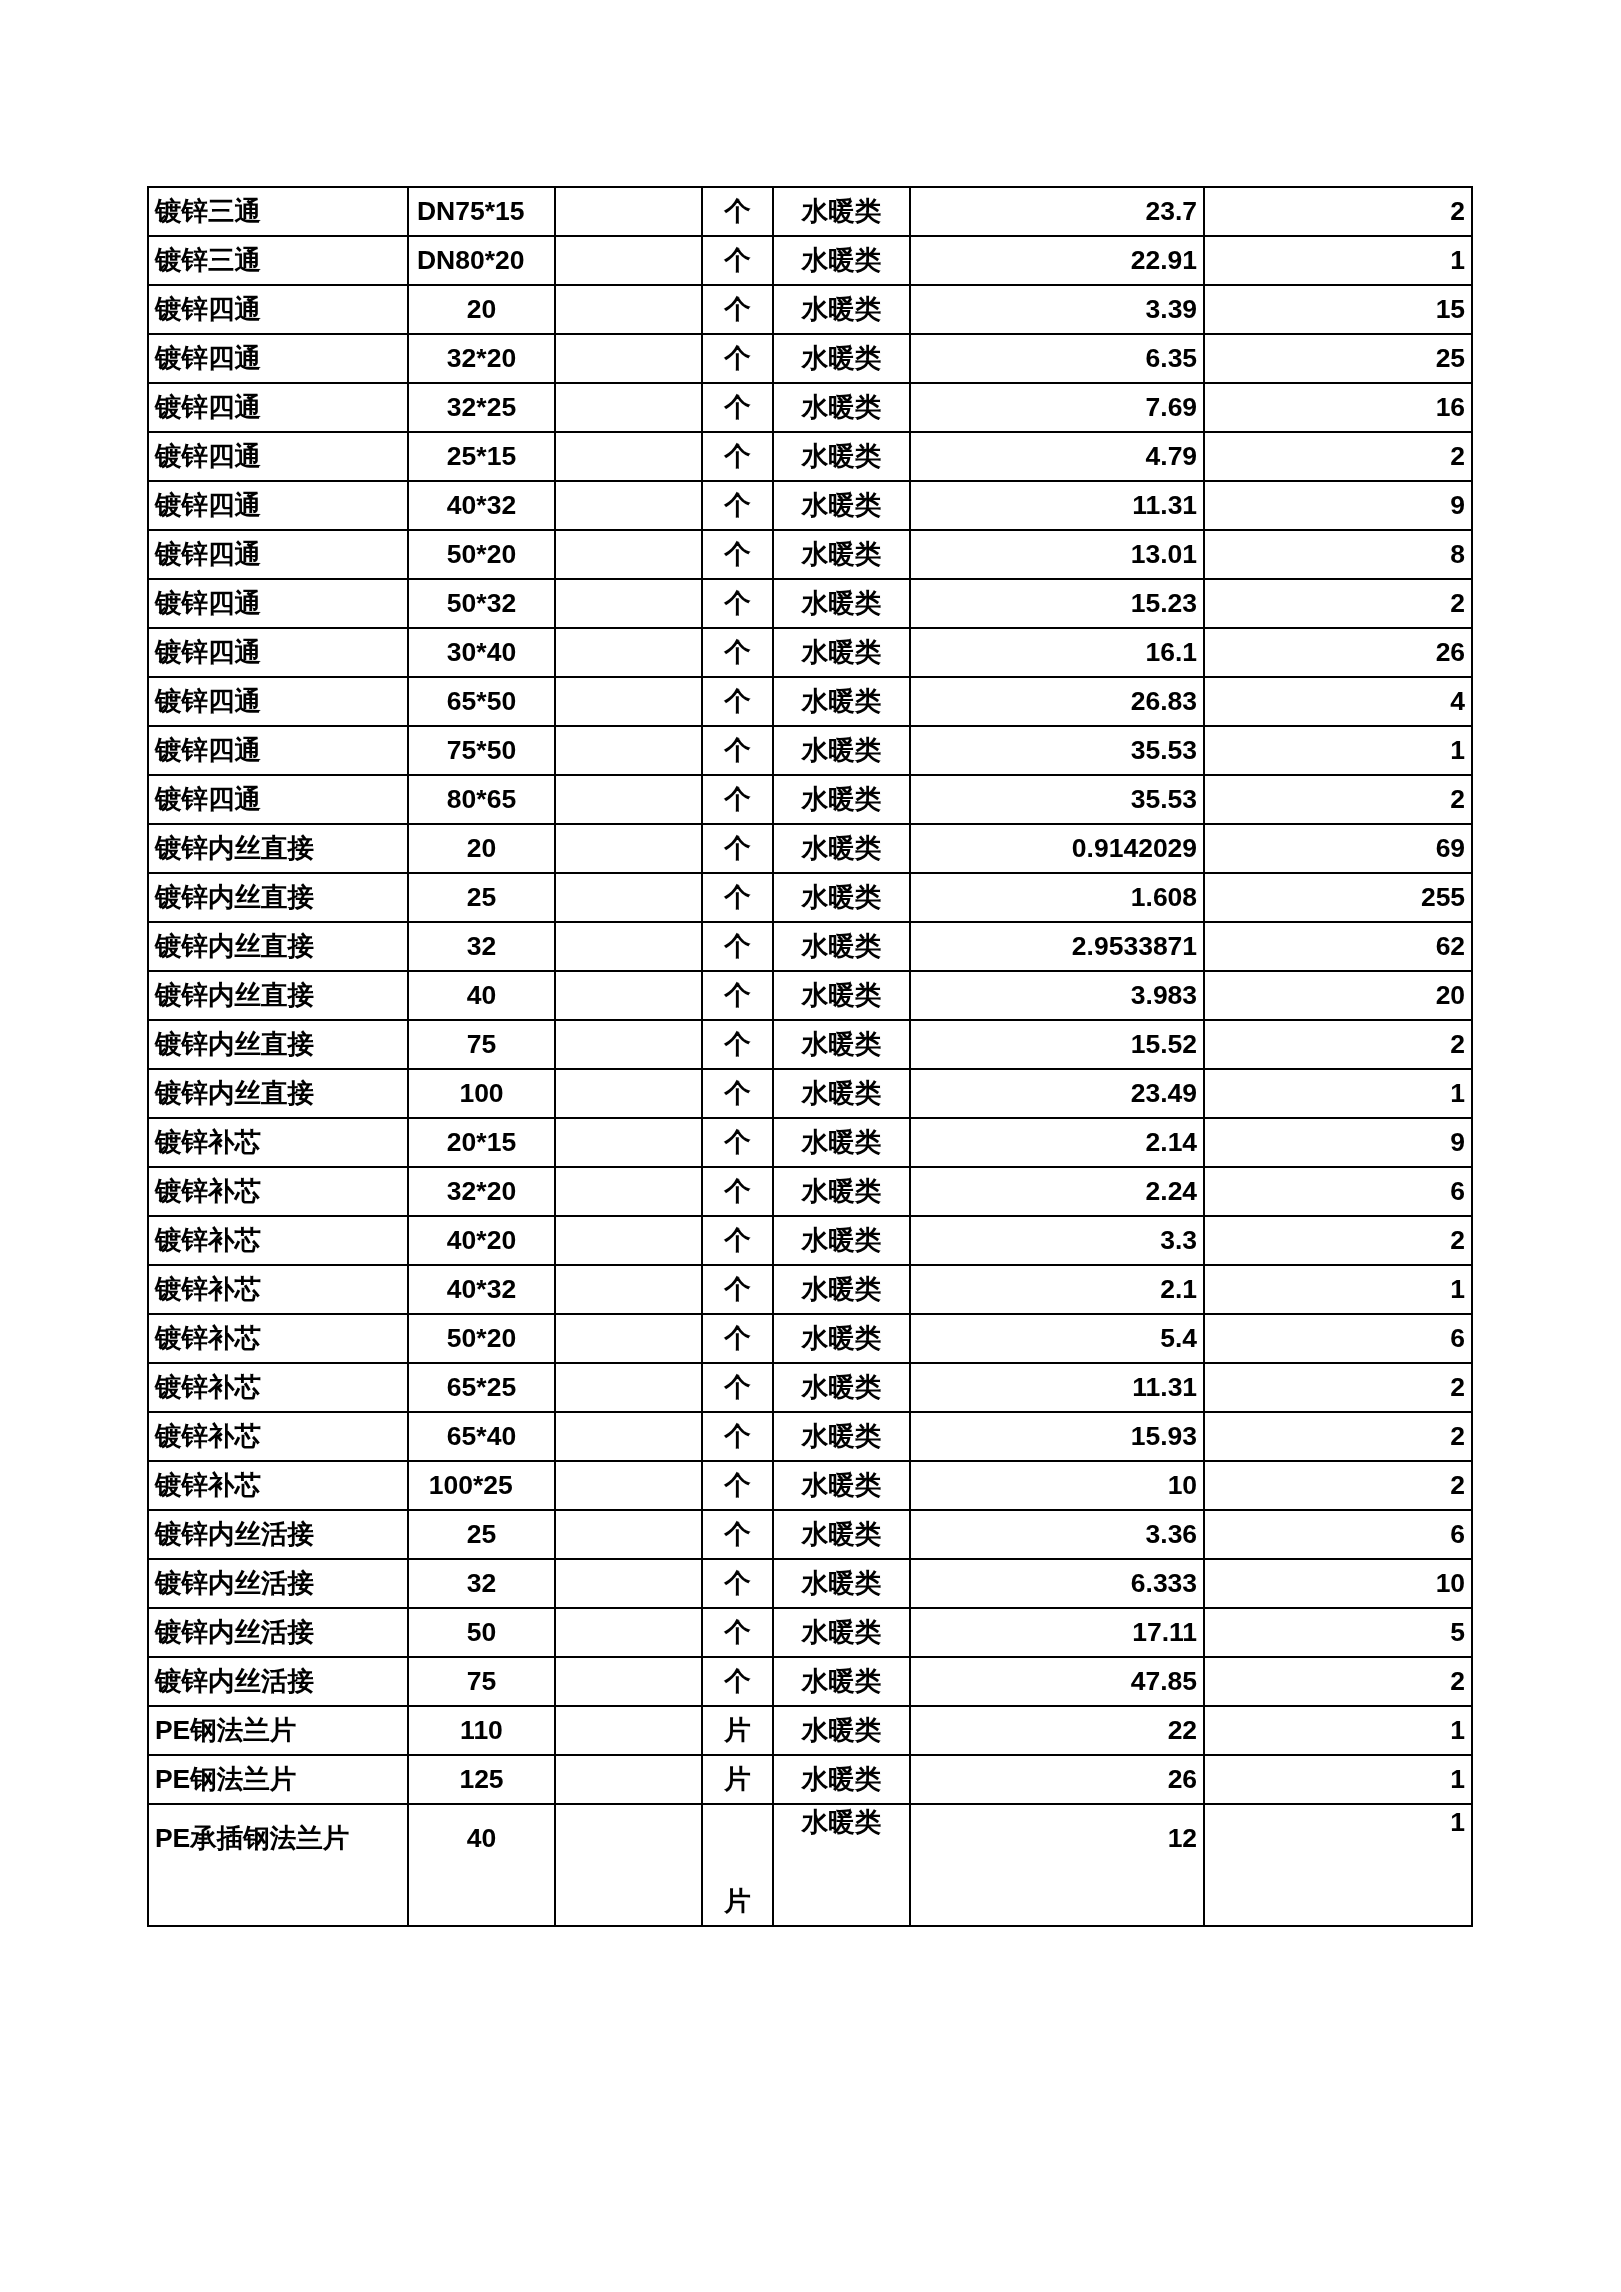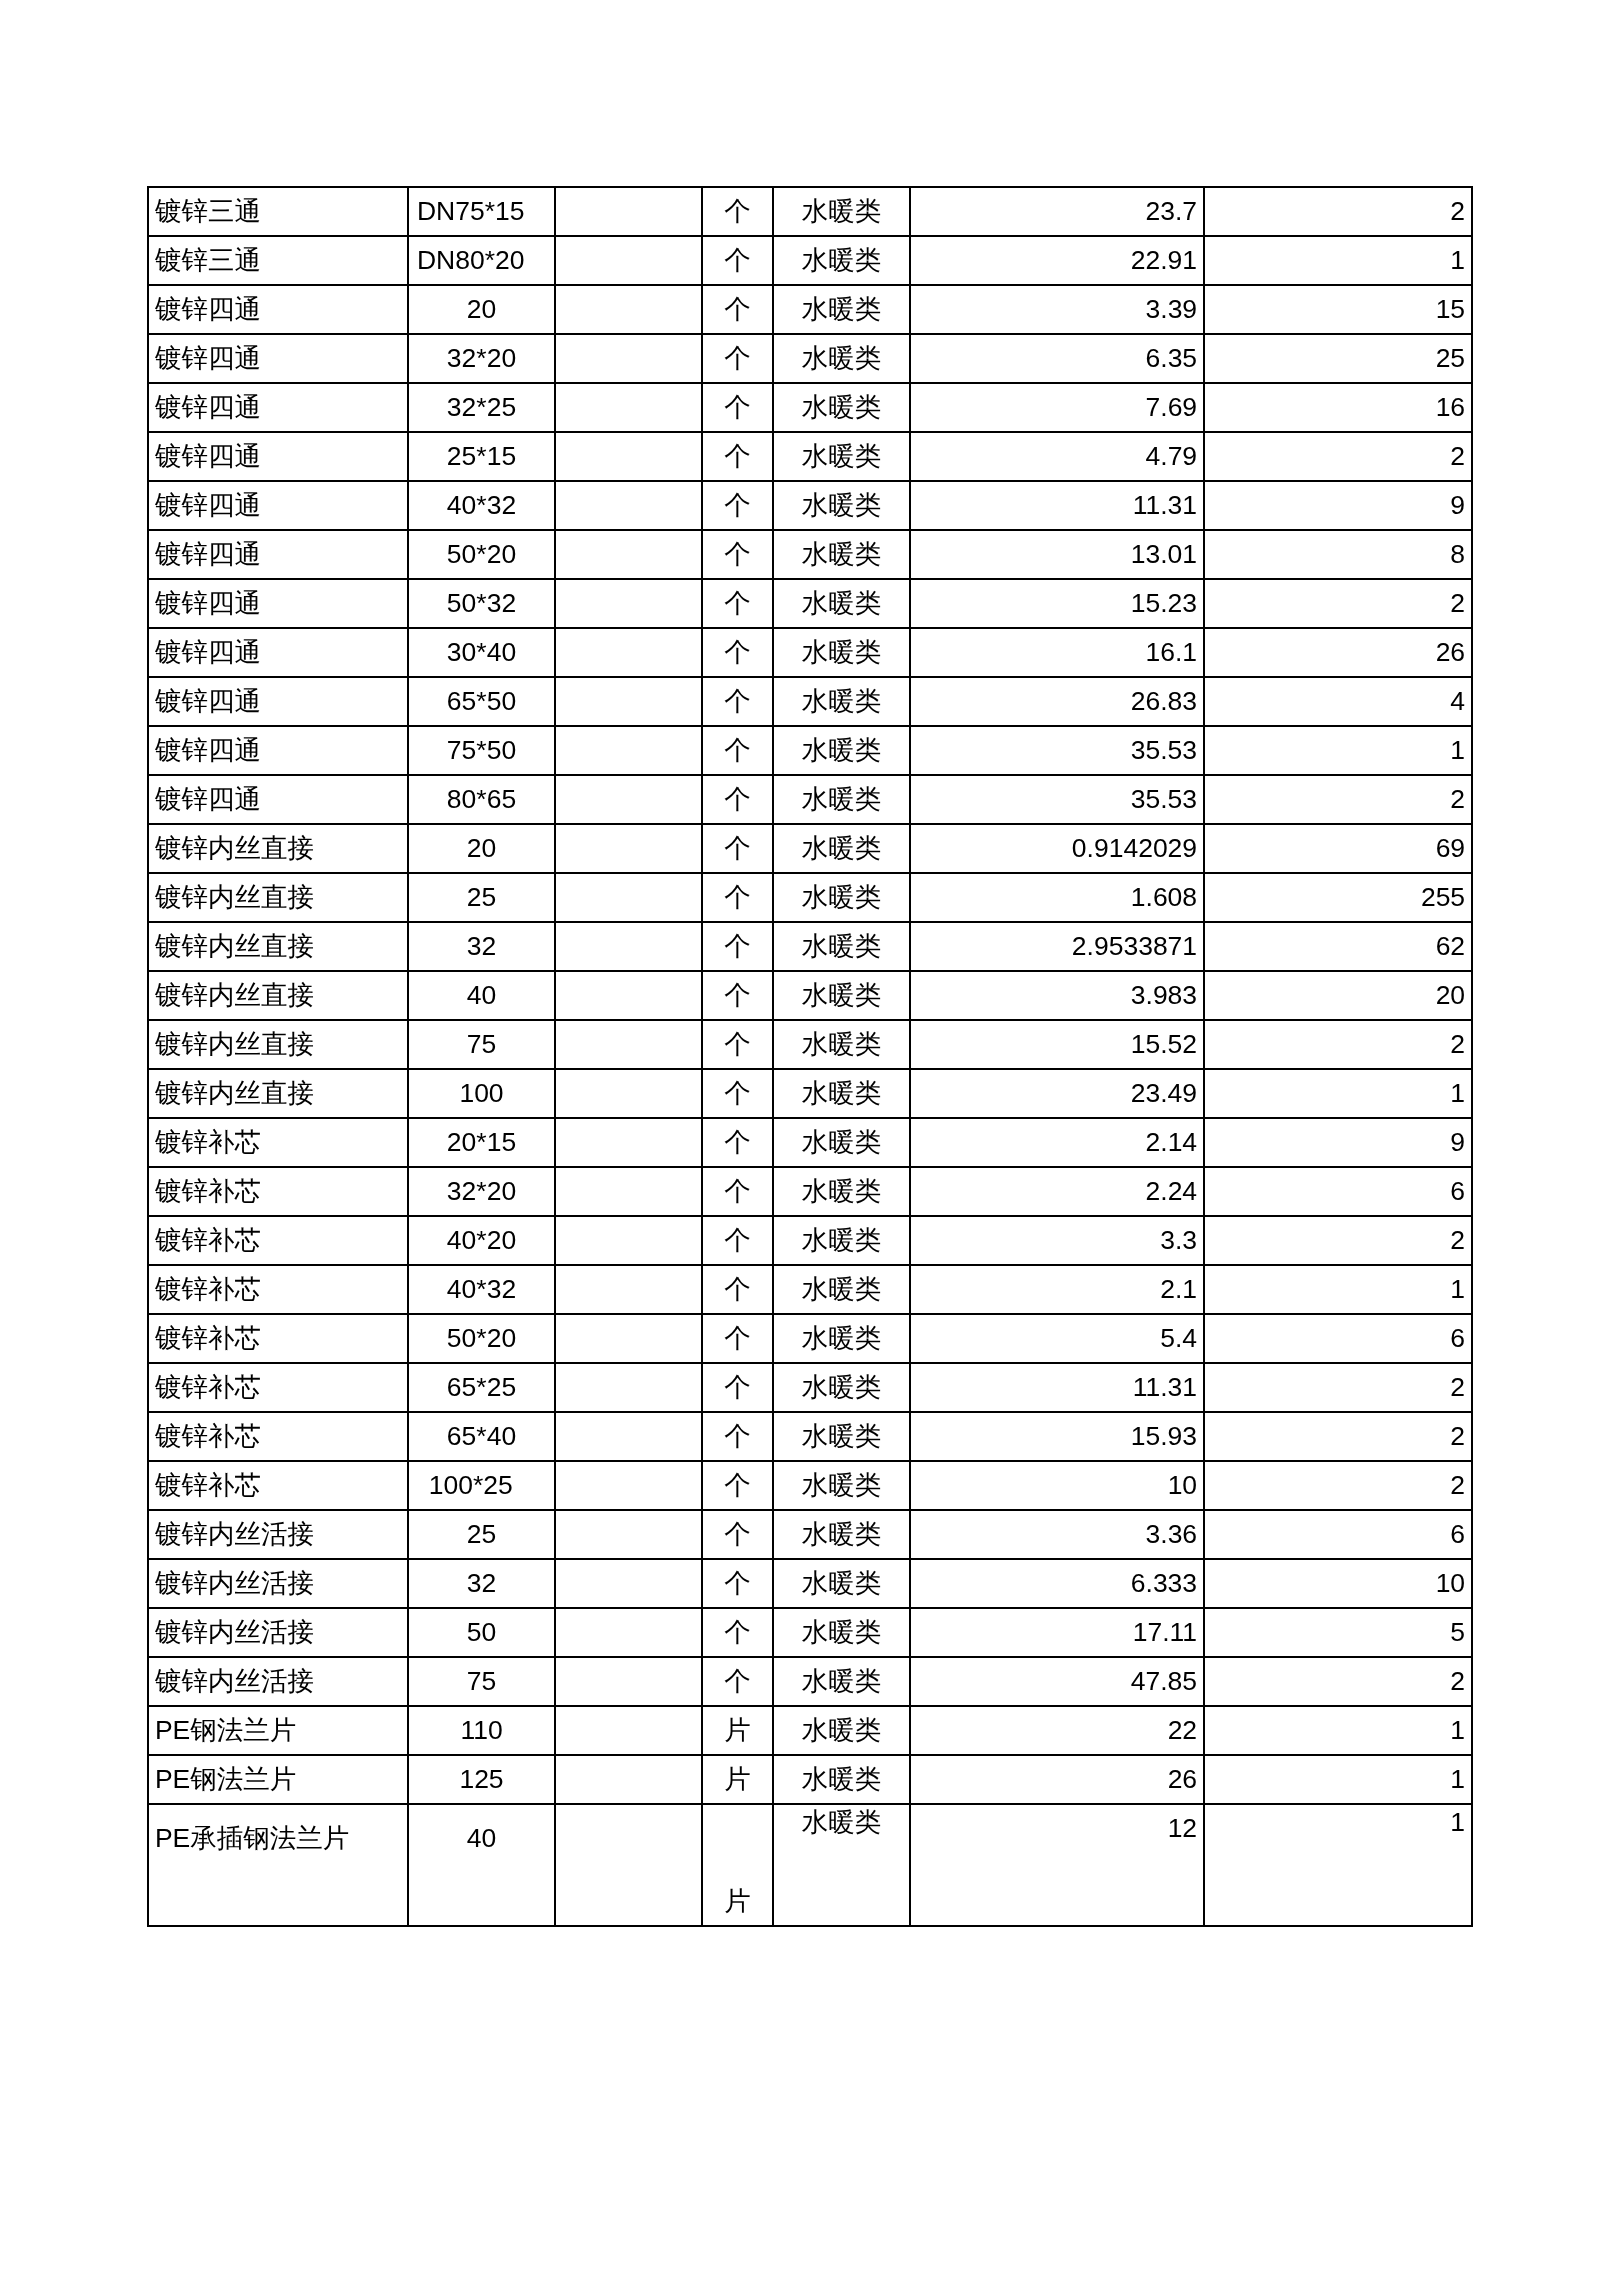--- a/index.html
+++ b/index.html
@@ -19,20 +19,21 @@
     left: 0; top: 0;
     width: 1621px;
     height: 2293px;
     background: #ffffff;
   }
   .table-wrap {
     position: absolute;
     left: 147px;
     top: 186px;
     width: 1296px;
+    font-weight: bold;
   }
   table.grid {
     border-collapse: collapse;
     table-layout: fixed;
     width: 1323px;
     background: #ffffff;
   }
   table.grid td {
     border: 2px solid #000000;
     padding: 0 5.9px;
@@ -95,21 +96,21 @@
   tr.tall td.unit {
     vertical-align: bottom;
     padding-bottom: 7.8px;
   }
   tr.tall td.cat {
     vertical-align: top;
     padding-top: 2px;
   }
   tr.tall td.price {
     vertical-align: top;
-    padding-top: 8px;
+    padding-top: 18px;
   }
   tr.tall td.qty {
     vertical-align: top;
     padding-top: 2px;
   }
 </style>
 </head>
 <body>
 
 <div class="page">

